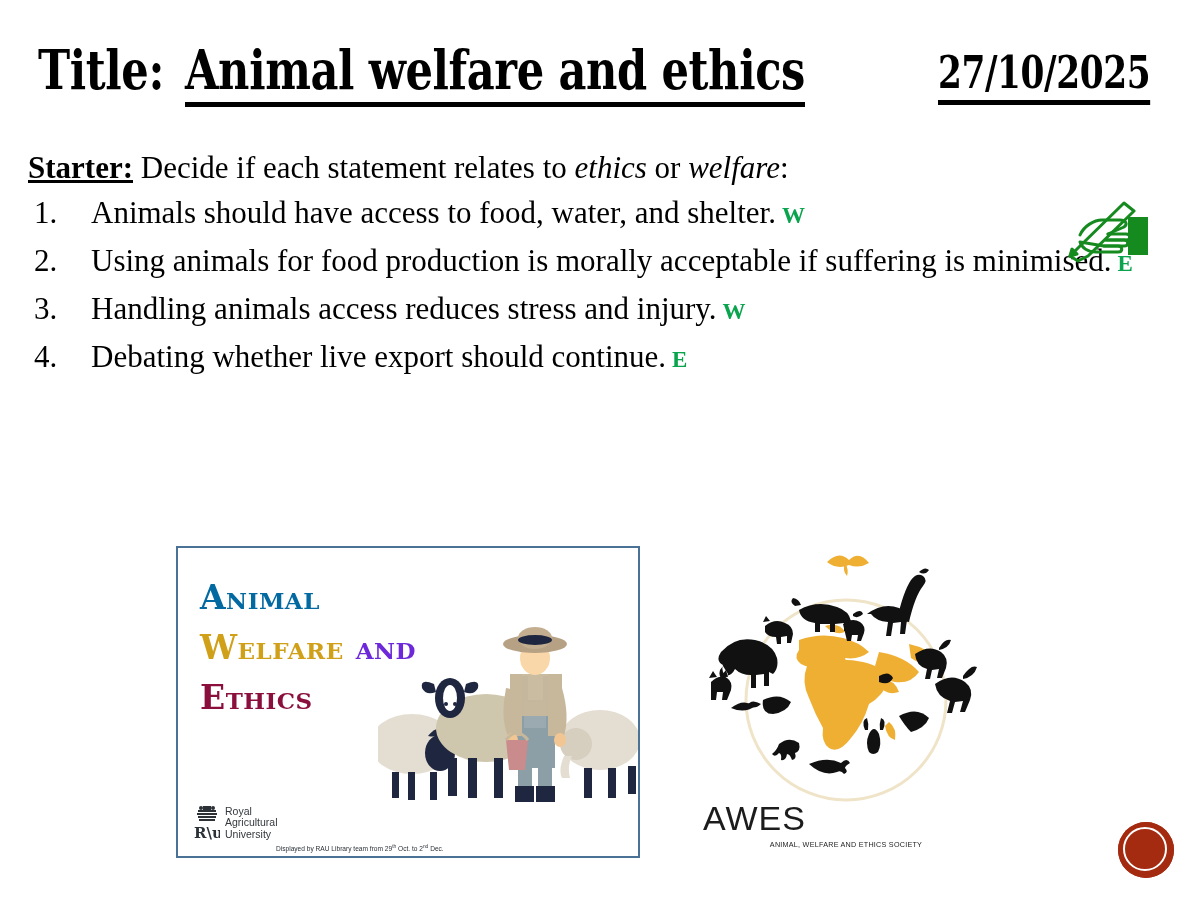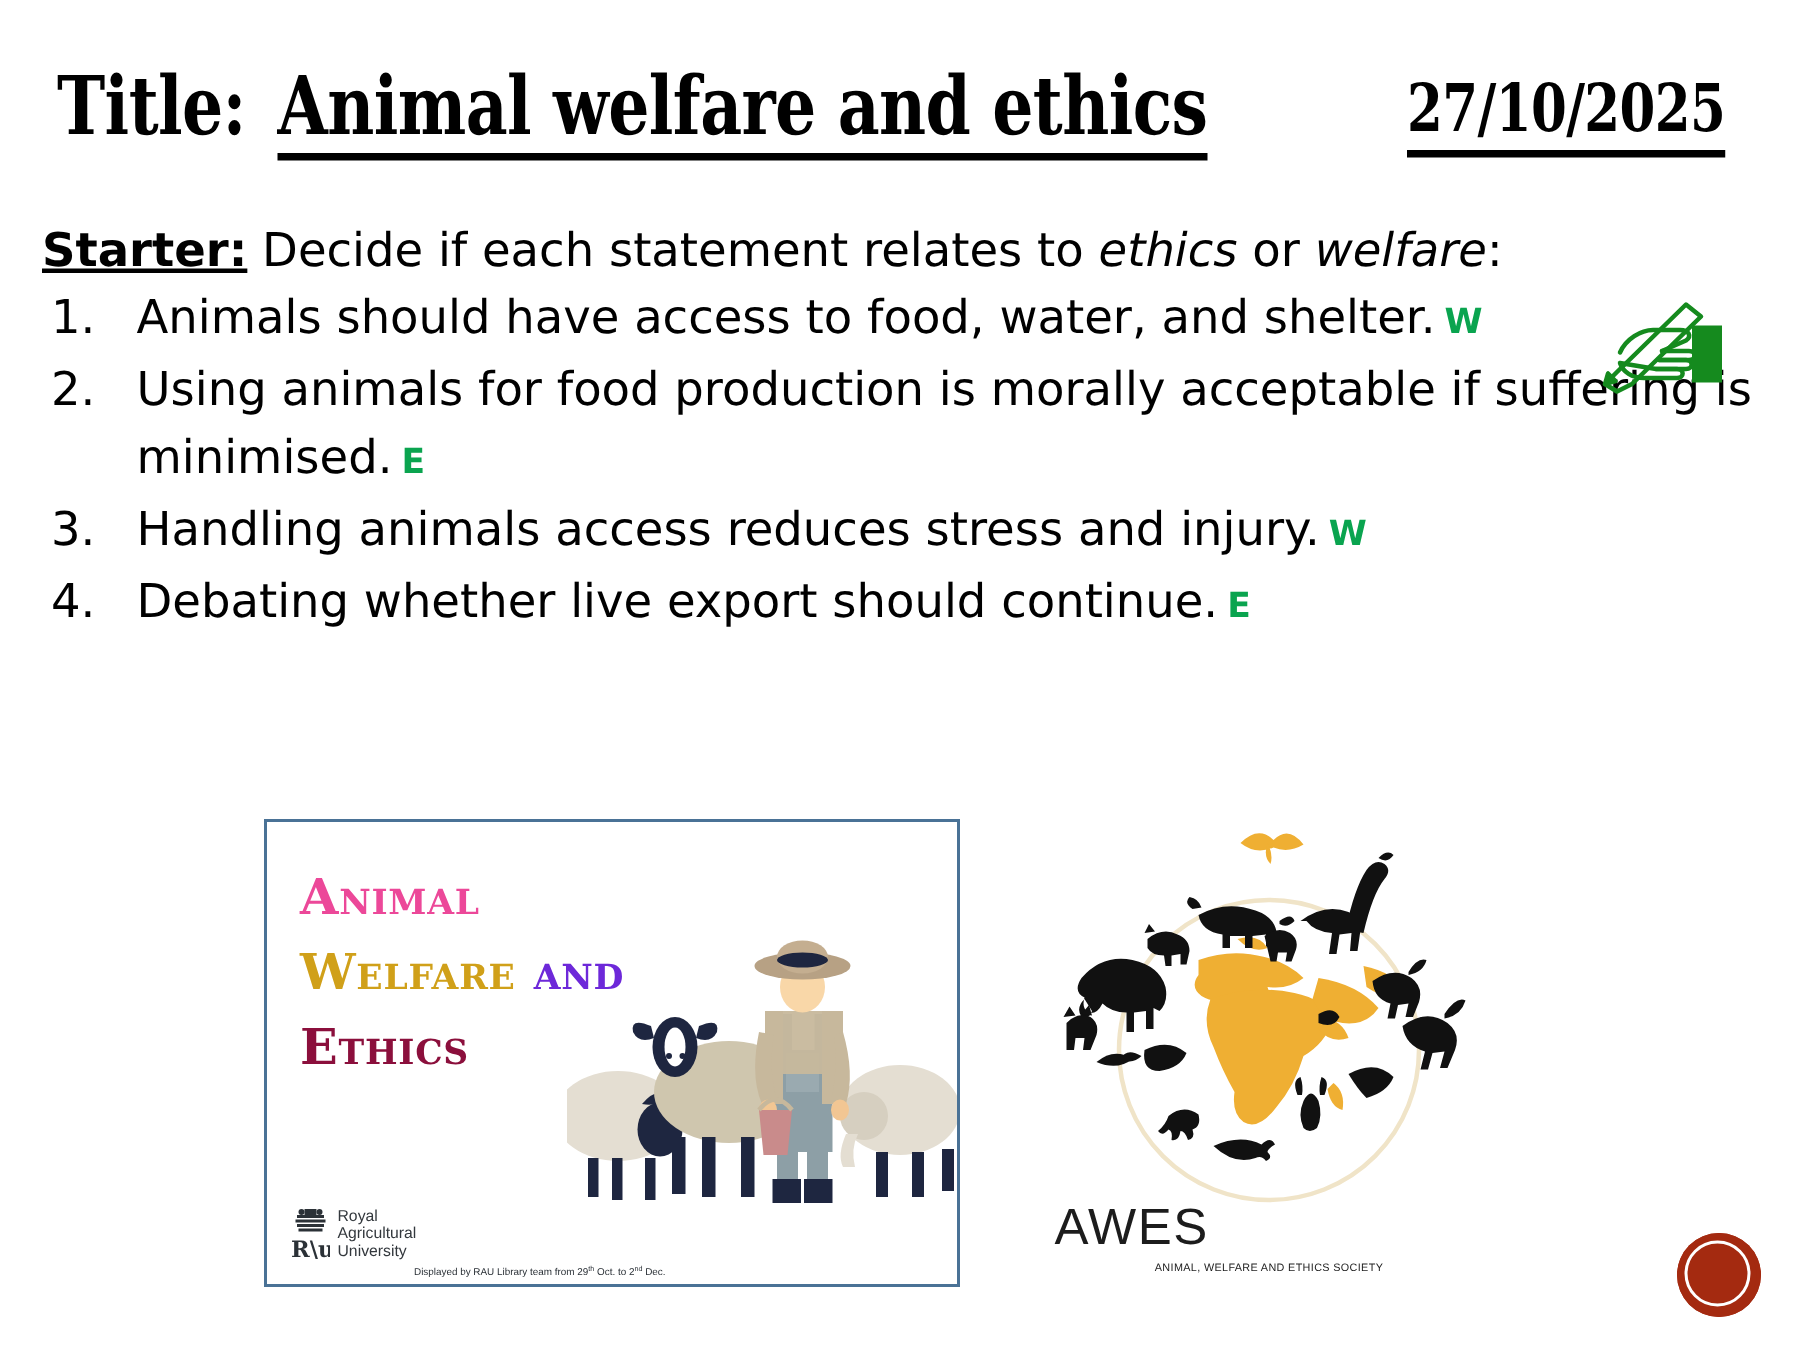--- a/index.html
+++ b/index.html
@@ -57,20 +57,21 @@
   }
 
   
   #body-block {
     position: absolute;
     left: 28px; top: 145px;
     width: 1150px;
     font-size: 31px;
     line-height: 45px;
     color: #000;
+    font-family: Liberation Serif, serif;
   }
   #starter-line {
     margin: 0 0 0 0;
     max-width: 1040px;
   }
   #starter-label {
     font-weight: bold;
     text-decoration: underline;
   }
   .it { font-style: italic; }
@@ -124,21 +125,21 @@
     font-family: "DejaVu Serif", serif;
     font-weight: bold;
     font-variant: small-caps;
     font-size: 33px;
     letter-spacing: 0.5px;
     white-space: nowrap;
   }
   #cover-line-1 { top: 30px; }
   #cover-line-2 { top: 80px; }
   #cover-line-3 { top: 130px; }
-  #cw-animal  { color: #ec4899; }
+  #cw-animal  { color: #0369a1; }
   #cw-welfare { color: #d0a019; }
   #cw-and     { color: #6d28d9; }
   #cw-ethics  { color: #8b0f3c; }
 
   #farm-illustration {
     position: absolute;
     left: 200px; top: 68px;
     width: 262px; height: 200px;
   }
 

